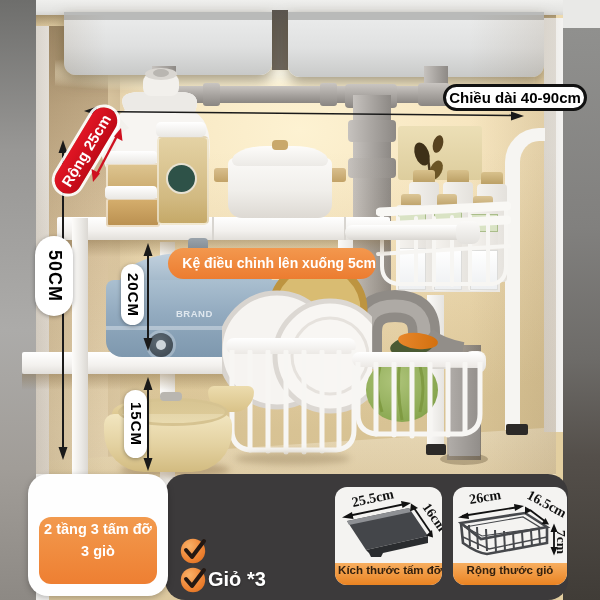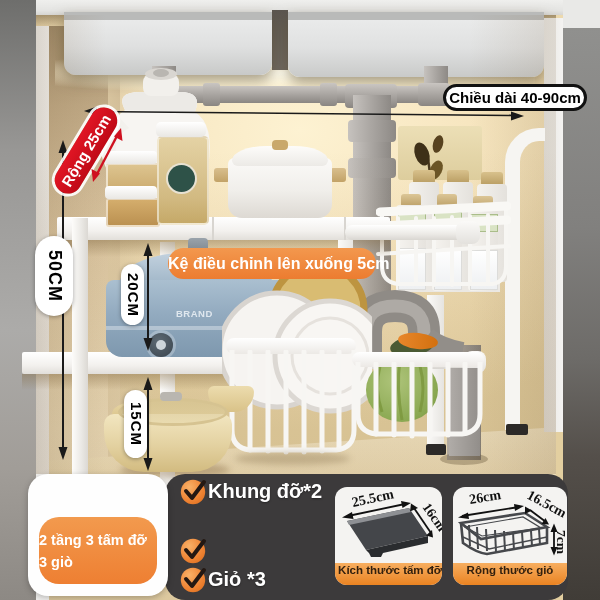--- a/index.html
+++ b/index.html
@@ -285,35 +285,28 @@
 <div class="vpill" style="left:35px;top:236px;width:38px;height:80px">
       <span style="font-size:18px">50CM</span>
     </div>
 <div class="vpill" style="left:121px;top:264px;width:23px;height:61px">
       <span style="font-size:15px">20CM</span>
     </div>
 <div class="vpill" style="left:124px;top:390px;width:23px;height:68px">
       <span style="font-size:15px">15CM</span>
     </div>
 
-<div class="a" style="left:168px;top:248px;width:208px;height:31px;border-radius:16px;background:linear-gradient(180deg,#f3984e,#ec7c30);text-align:left;line-height:31px;color:#fff;font-weight:bold;font-size:16px;white-space:nowrap">Kệ điều chỉnh lên xuống 5cm</div>
+<div class="a" style="left:168px;top:248px;width:208px;height:31px;border-radius:16px;background:linear-gradient(180deg,#f3984e,#ec7c30);text-align:right;line-height:31px;color:#fff;font-weight:bold;font-size:14px;white-space:nowrap">Kệ điều chỉnh lên xuống 5cm</div>
 
 
 <div class="a" style="left:165px;top:474px;width:403px;height:126px;border-radius:20px;background:#3c3a3b"></div>
 
 <div class="a" style="left:28px;top:474px;width:140px;height:122px;border-radius:20px;background:#fefefe;box-shadow:0 2px 6px rgba(0,0,0,.25)"></div>
-<div class="a" style="left:39px;top:517px;width:118px;height:67px;border-radius:20px;background:linear-gradient(180deg,#f29a4e,#ee7f32);color:#fff;font-weight:bold;font-size:14.5px;line-height:1.5;padding-top:13px;box-sizing:border-box">2 tầng 3 tấm đỡ<br>3 giò</div>
-
-<div class="chk" style="top:478px">
-      <svg width="30" height="28" viewBox="0 0 30 28">
-        <circle cx="13" cy="14" r="12.2" fill="url(#og)"></circle>
-        <path d="M6,13 L12,20 L24,4" stroke="#241812" stroke-width="4" fill="none" stroke-linecap="round" stroke-linejoin="round"></path>
-      </svg>
-      <span style="font-size:20px">Khung đỡ*2</span>
-    </div>
+<div class="a" style="left:39px;top:517px;width:118px;height:67px;border-radius:12px;background:linear-gradient(180deg,#f29a4e,#ee7f32);text-align:center;color:#fff;font-weight:bold;font-size:14.5px;line-height:1.5;padding-top:2px;box-sizing:border-box">2 tầng 3 tấm đỡ<br>3 giò</div>
+
 <div class="chk" style="top:537px">
       <svg width="30" height="28" viewBox="0 0 30 28">
         <circle cx="13" cy="14" r="12.2" fill="url(#og)"></circle>
         <path d="M6,13 L12,20 L24,4" stroke="#241812" stroke-width="4" fill="none" stroke-linecap="round" stroke-linejoin="round"></path>
       </svg>
     </div>
 <div class="chk" style="top:566px">
       <svg width="30" height="28" viewBox="0 0 30 28">
         <circle cx="13" cy="14" r="12.2" fill="url(#og)"></circle>
         <path d="M6,13 L12,20 L24,4" stroke="#241812" stroke-width="4" fill="none" stroke-linecap="round" stroke-linejoin="round"></path>

